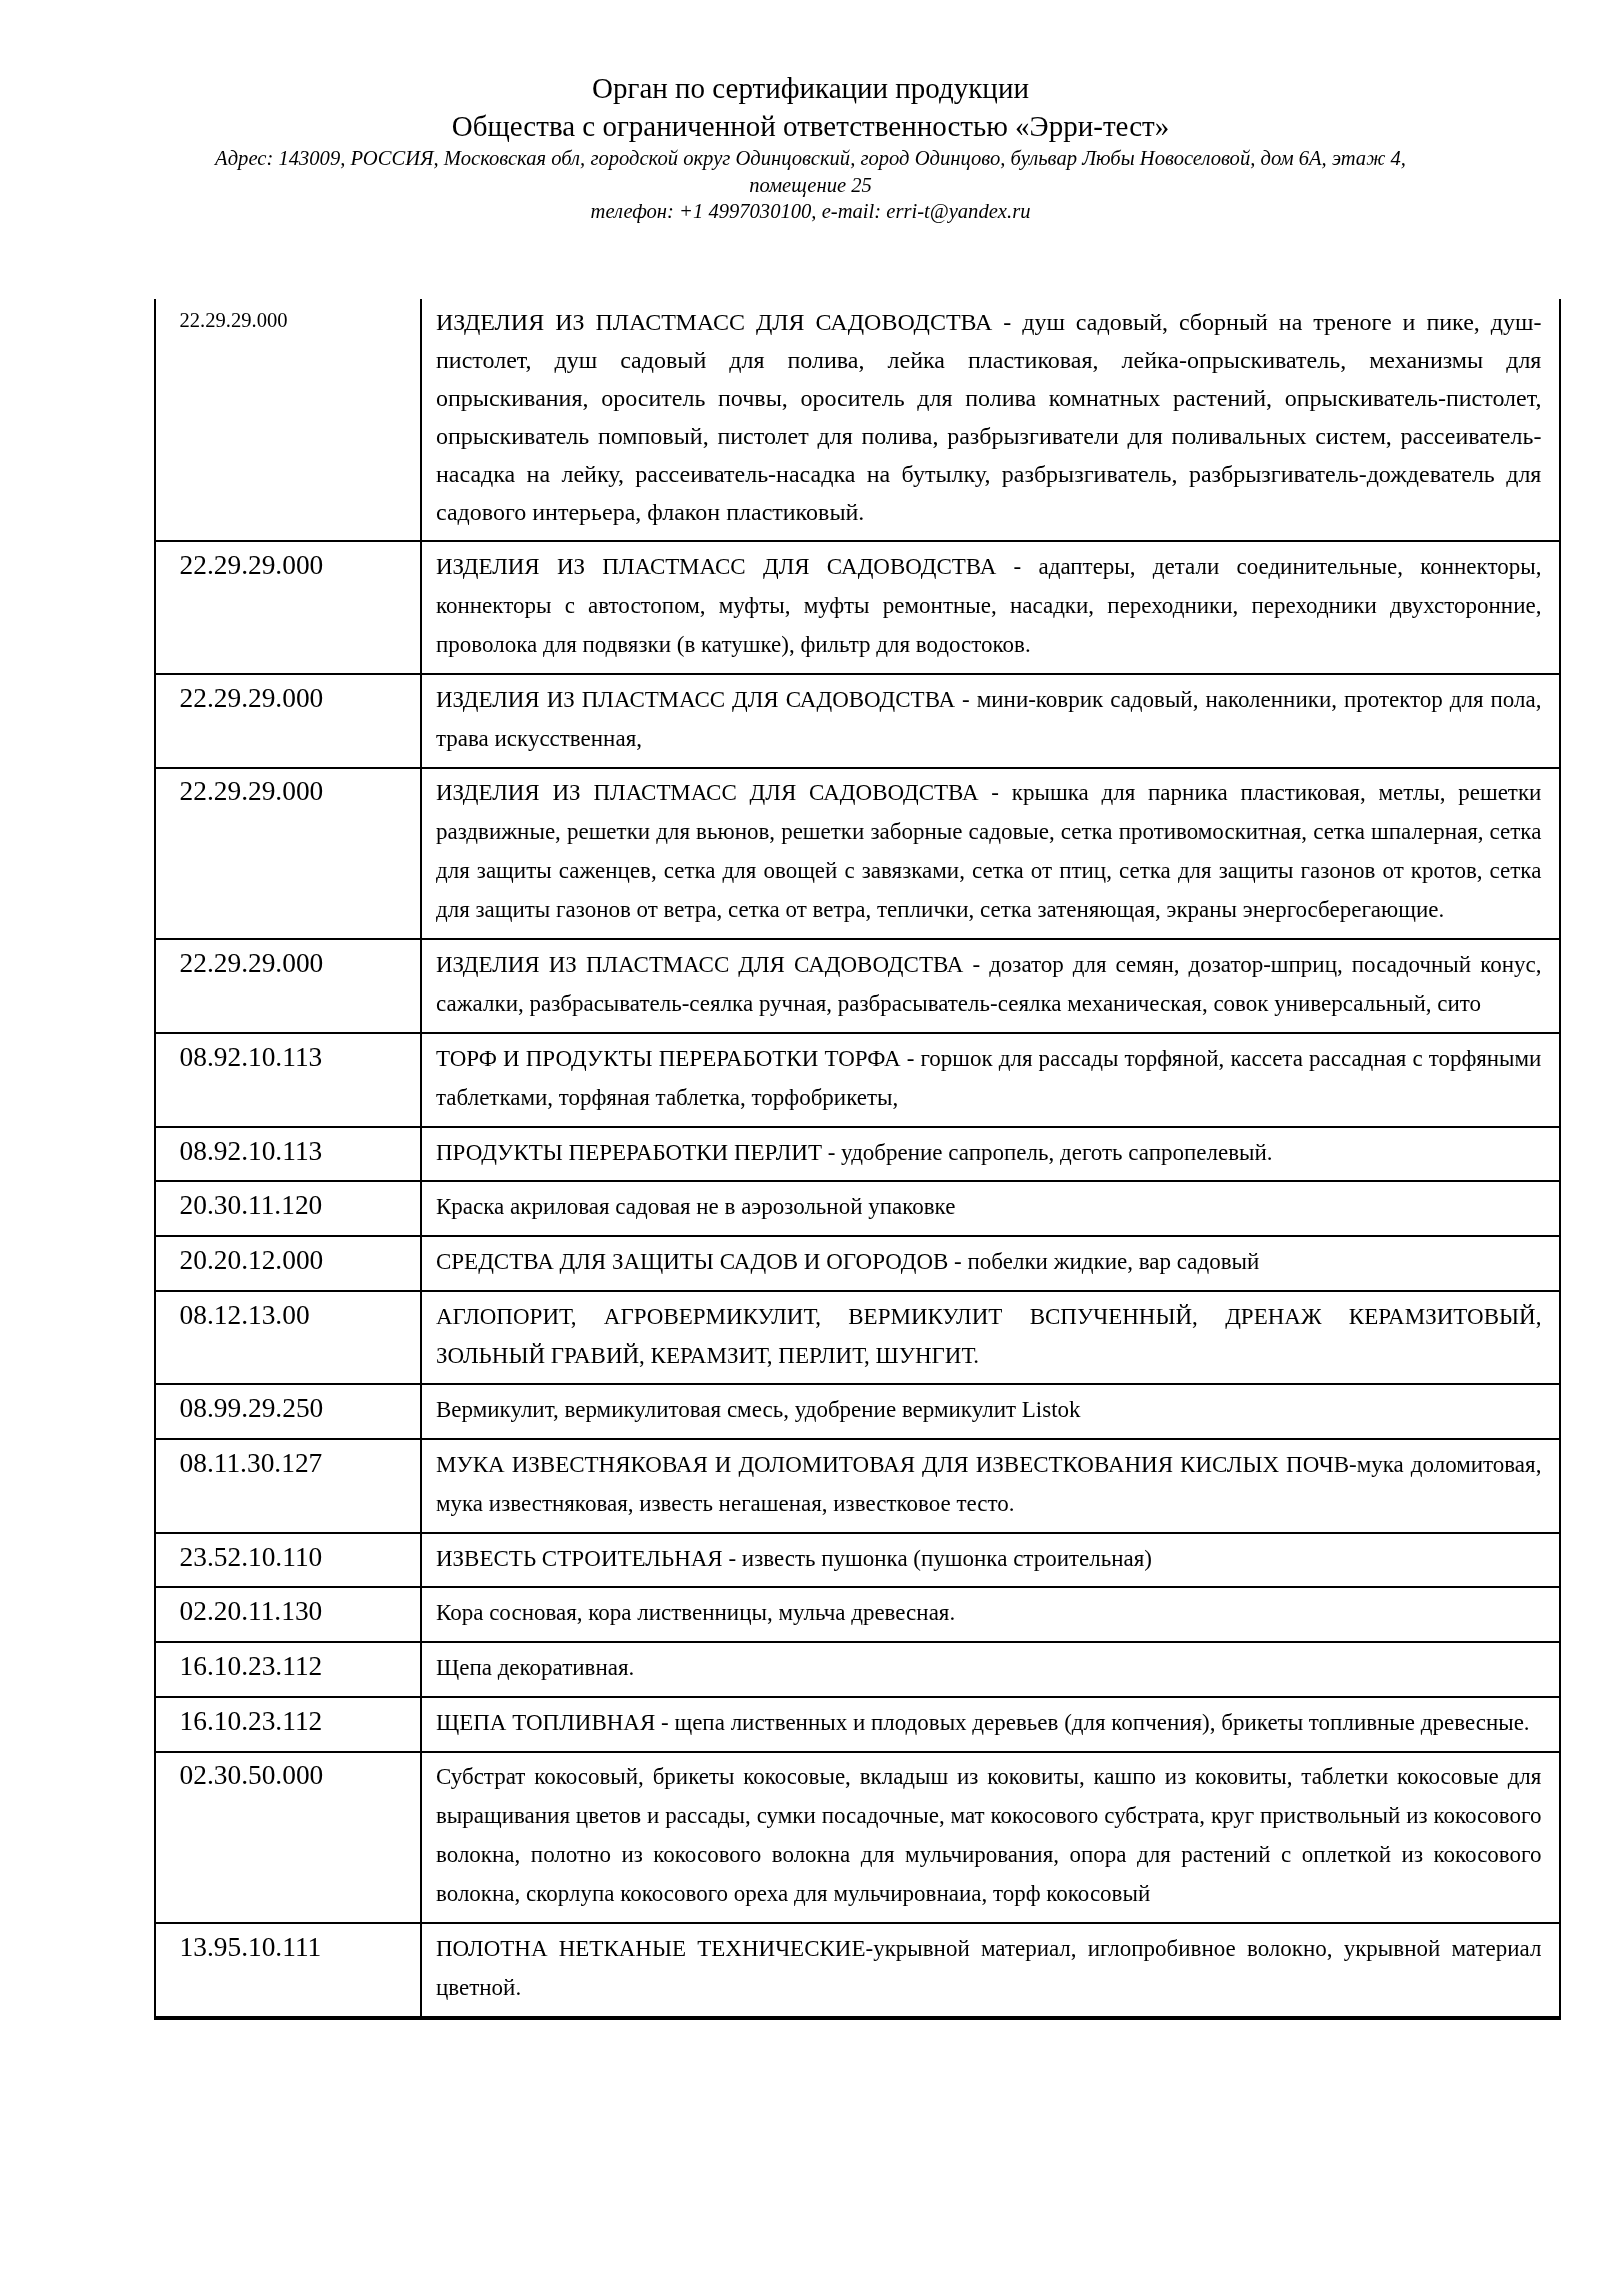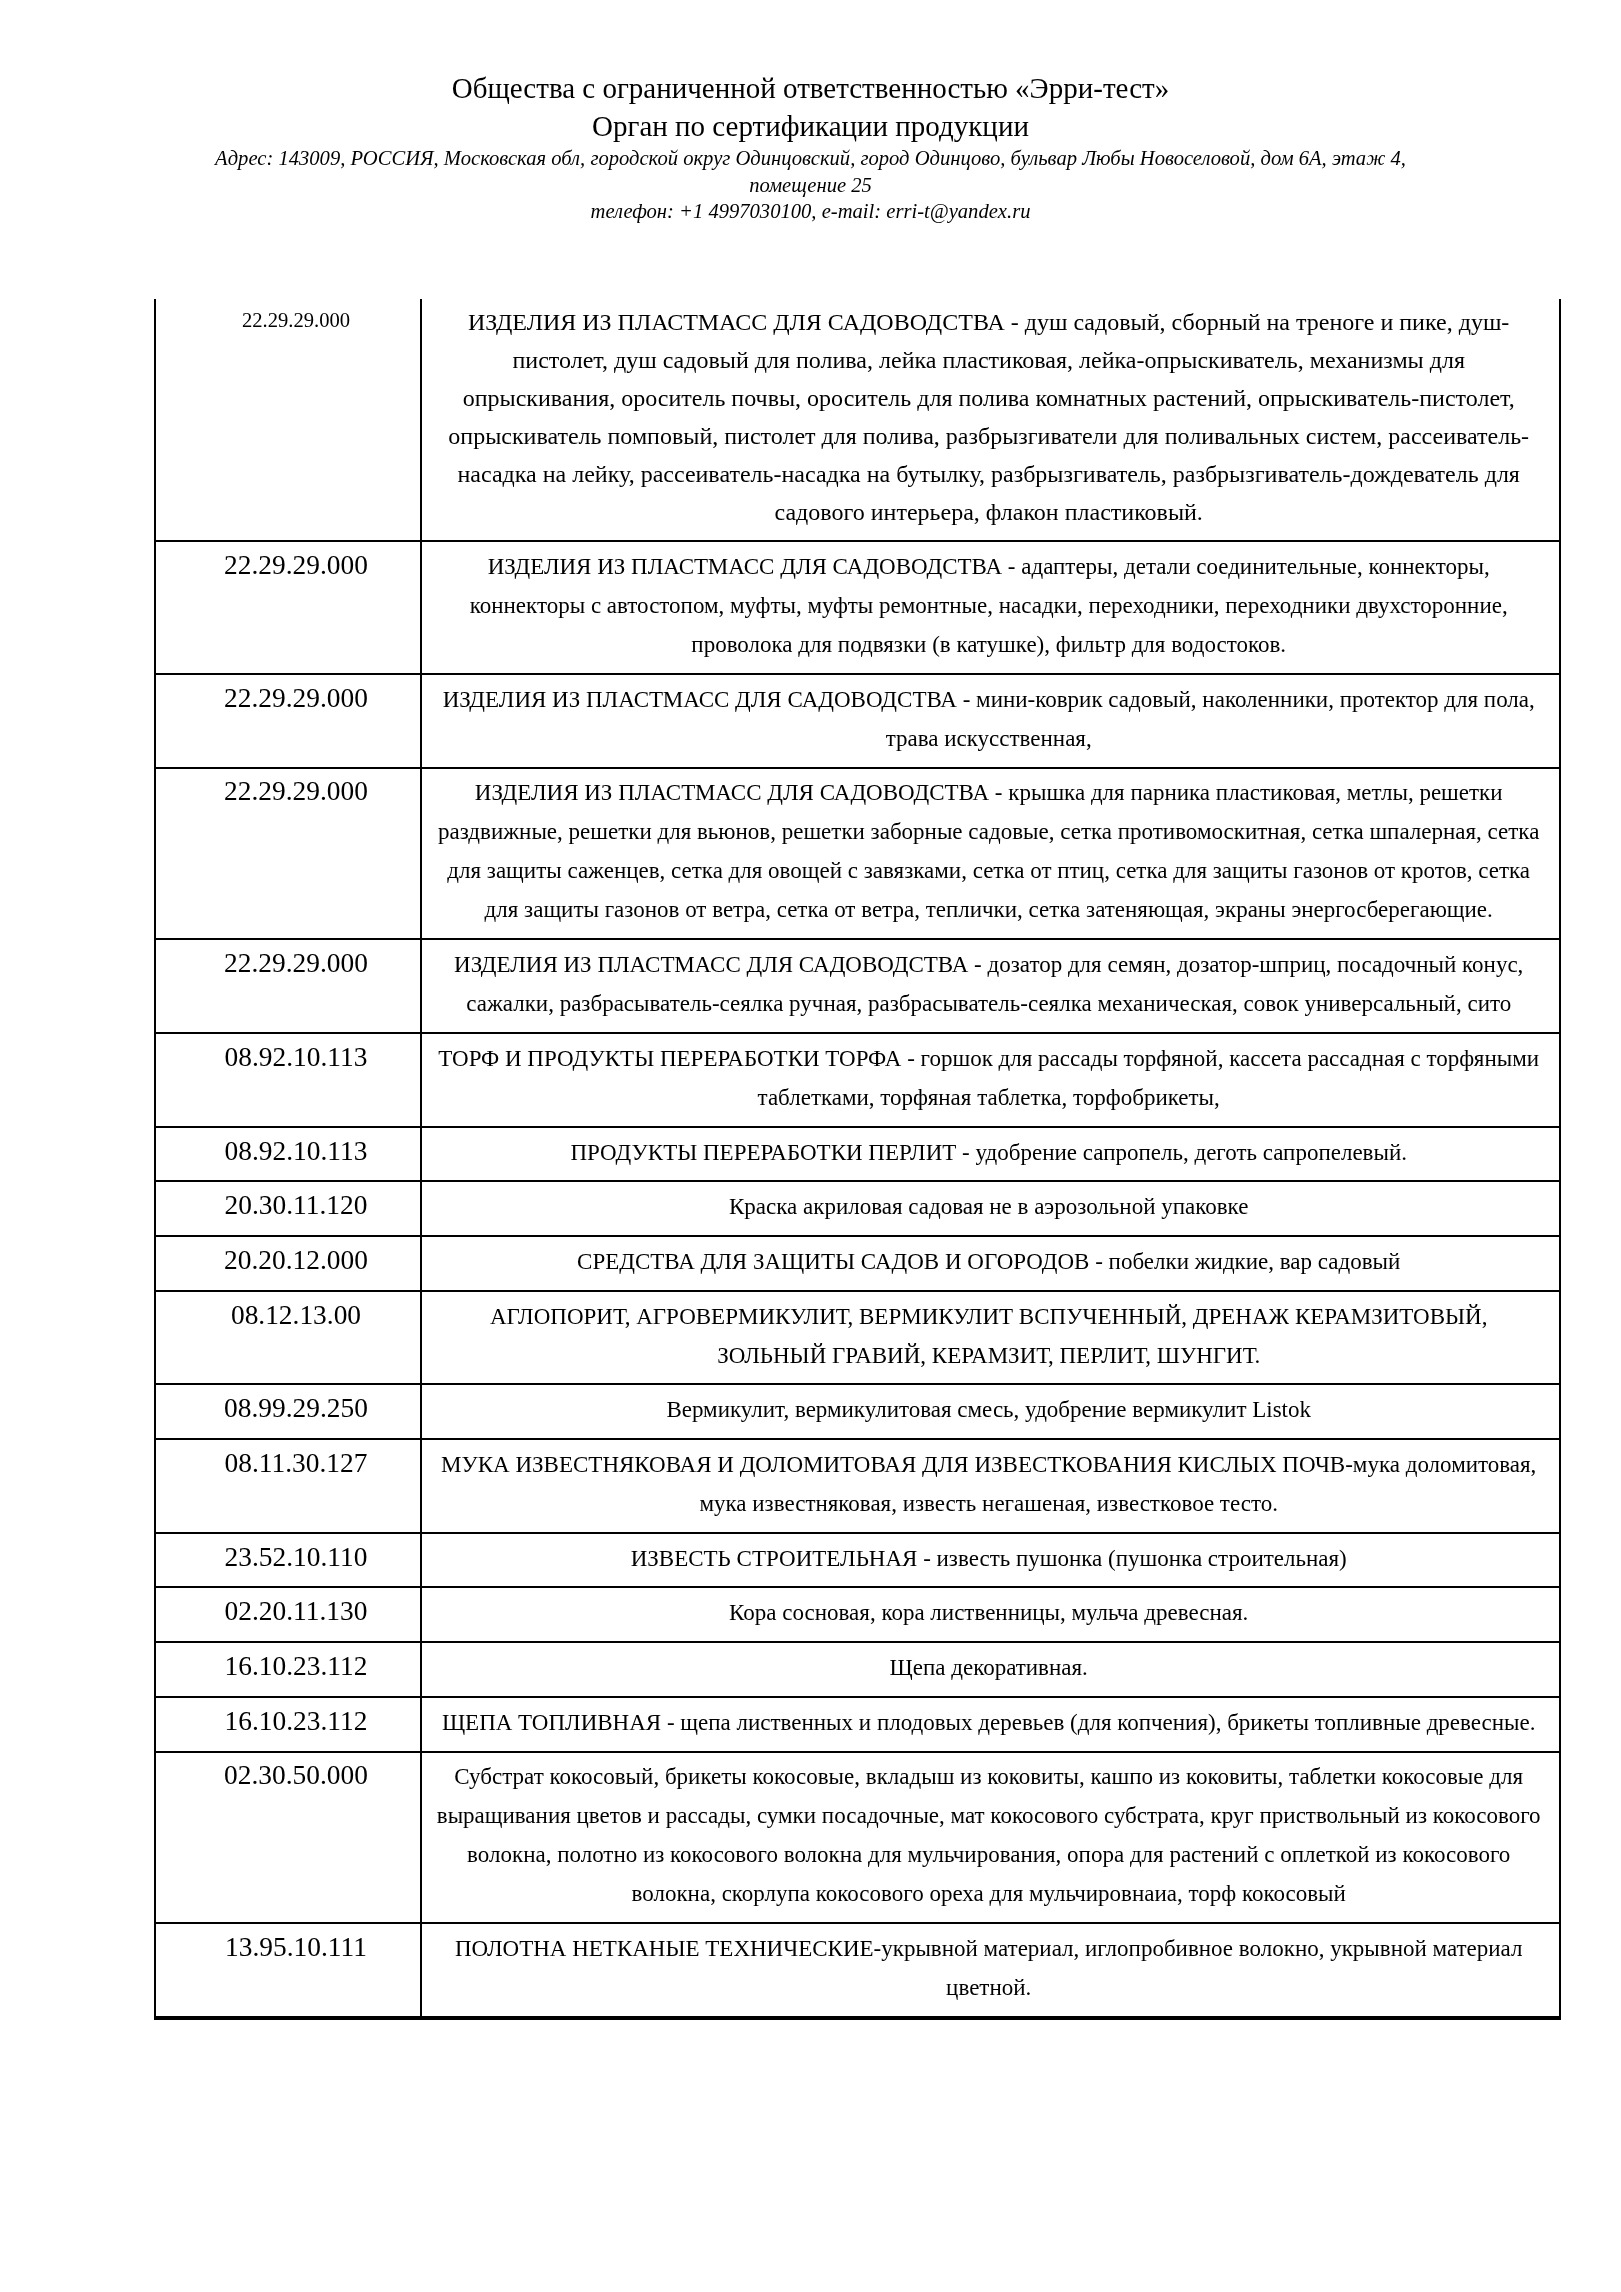--- a/index.html
+++ b/index.html
@@ -36,21 +36,20 @@
     width: 1407px;
     border-collapse: collapse;
     table-layout: fixed;
     border-left: 2px solid #000;
     border-right: 2px solid #000;
     border-bottom: 4.9px solid #000;
   }
   table.products-table td {
     vertical-align: top;
     border-top: 2.9px solid #000;
-    text-align: center;
   }
   table.products-table tr:first-child td {
     border-top: none;
   }
   td.code-cell {
     width: 233px;
     border-right: 2px solid #000;
     padding: 4.9px 7.8px 4.9px 23.5px;
     font-size: 27.4px;
     line-height: 37px;
@@ -70,22 +69,22 @@
     font-size: 24px;
     line-height: 38px;
   }
 </style>
 </head>
 <body>
 
 <div class="page">
 
   <div class="doc-header">
+    <div class="h-line">Орган по сертификации продукции</div>
     <div class="h-line">Общества с ограниченной ответственностью «Эрри-тест»</div>
-    <div class="h-line">Орган по сертификации продукции</div>
     <div class="h-sub">Адрес: 143009, РОССИЯ, Московская обл, городской округ Одинцовский, город Одинцово, бульвар Любы Новоселовой, дом 6А, этаж 4,</div>
     <div class="h-sub">помещение 25</div>
     <div class="h-sub">телефон: +1 4997030100, e-mail: erri-t@yandex.ru</div>
   </div>
 
   <table class="products-table">
     <tbody>
       <tr class="row-small">
         <td class="code-cell">22.29.29.000</td>
         <td class="desc-cell">ИЗДЕЛИЯ ИЗ ПЛАСТМАСС ДЛЯ САДОВОДСТВА - душ садовый, сборный на треноге и пике, душ-пистолет, душ садовый для полива, лейка пластиковая, лейка-опрыскиватель, механизмы для опрыскивания, ороситель почвы, ороситель для полива комнатных растений, опрыскиватель-пистолет, опрыскиватель помповый, пистолет для полива, разбрызгиватели для поливальных систем, рассеиватель-насадка на лейку, рассеиватель-насадка на бутылку, разбрызгиватель, разбрызгиватель-дождеватель для садового интерьера, флакон пластиковый.</td>

